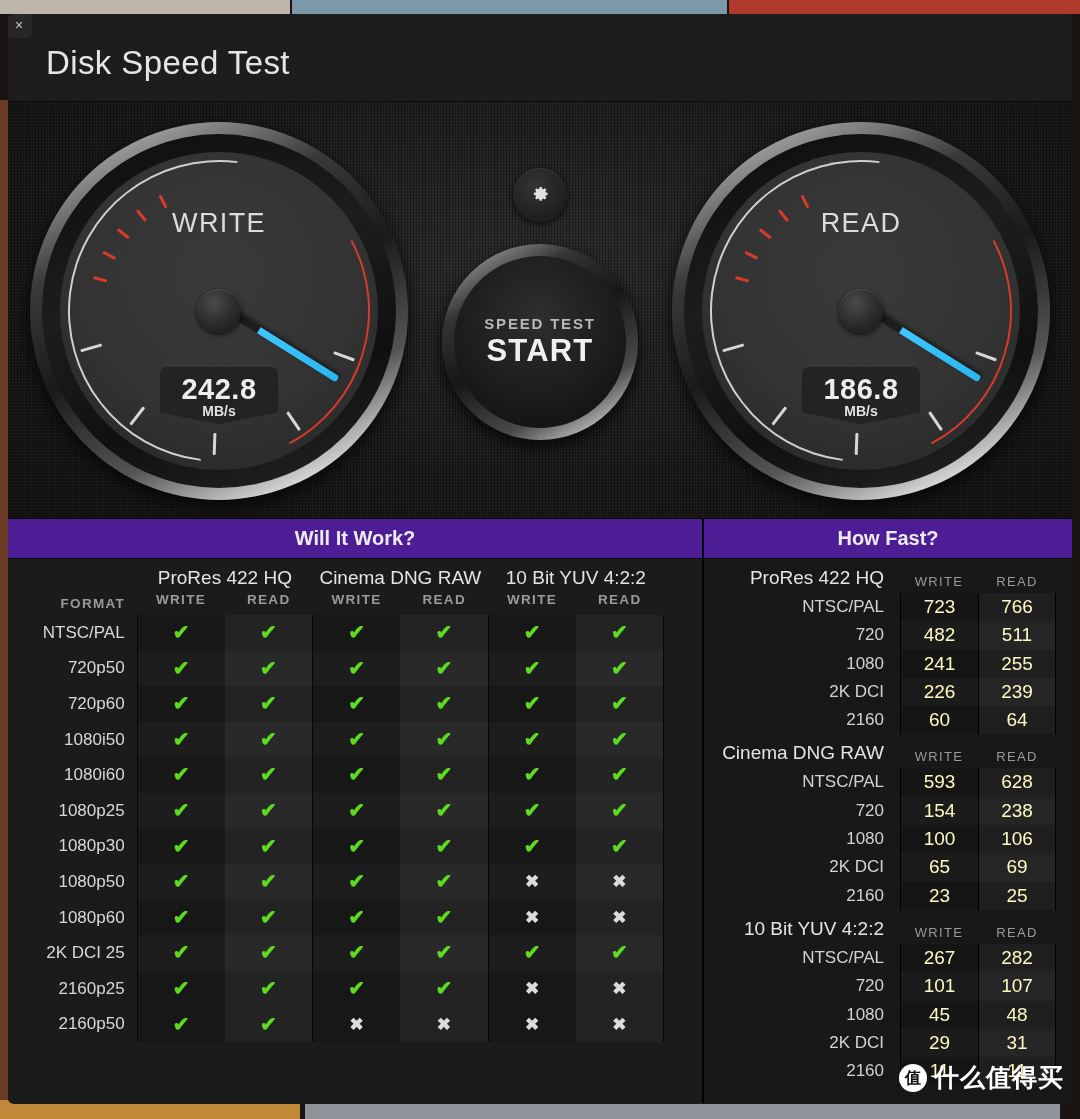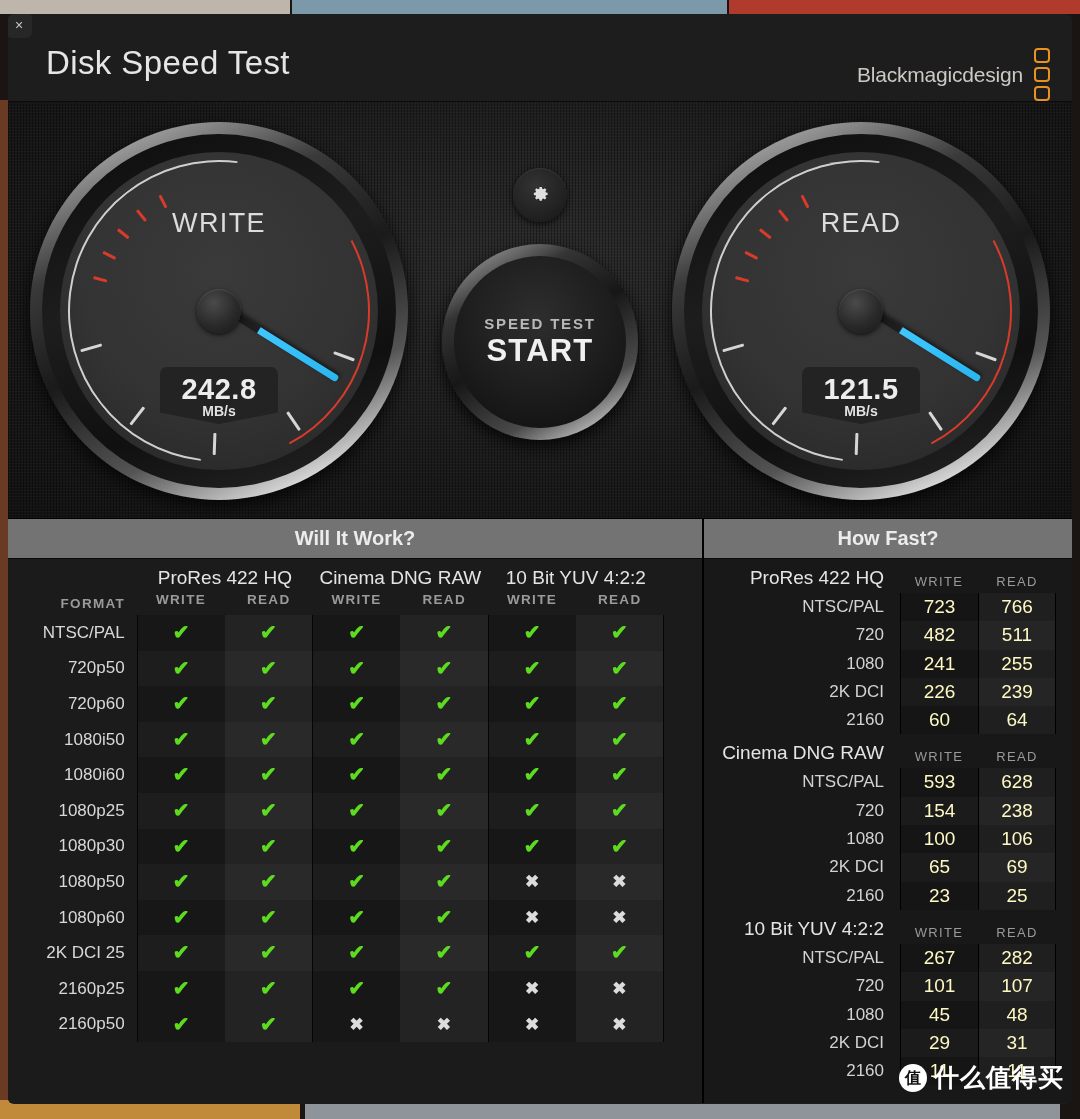--- a/index.html
+++ b/index.html
@@ -140,21 +140,21 @@
   }
   #start-sub { font-size:15px; font-weight:700; color:#b8b8b8; letter-spacing:1.8px; }
   #start-main{ font-size:31px; font-weight:700; color:#f0f0f0; letter-spacing:1.2px; }
 
   
   #panels { display:flex; height:584px; }
   #panel-left  { width:694px; background:#1b1b1b; position:relative; }
   #panel-div   { width:2px; background:#000; }
   #panel-right { flex:1; background:#181818; position:relative; }
   .panel-head {
-    height:40px; background:#737373; display:flex; align-items:center; justify-content:center;
+    height:40px; background:#4c1d95; display:flex; align-items:center; justify-content:center;
     font-size:20px; font-weight:700; color:#ececec; border-bottom:1px solid #0a0a0a;
   }
 
   
   table { border-collapse:collapse; width:100%; }
   #wiw-table { table-layout:fixed; }
   #wiw-table col.c-fmt  { width:128px; }
   #wiw-table col.c-cell { width:87px; }
   #wiw-table col.c-pad  { width:38px; }
   #wiw-table th, #wiw-table td { padding:0; text-align:center; }
@@ -209,28 +209,20 @@
 <div class="bg-strip" id="bg-bot-l"></div>
 <div class="bg-strip" id="bg-bot-m"></div>
 <div class="bg-strip" id="bg-edge-l"></div>
 
 <div id="app">
 
   <div id="close-btn">×</div>
 
   <div id="titlebar">
     <div id="app-title">Disk Speed Test</div>
-    <div id="brand-wrap">
-      <div id="brand-text">Blackmagicdesign</div>
-      <div id="brand-logo">
-        <i></i>
-          <i></i>
-          <i></i>
-      </div>
-    </div>
   </div>
 
   <div id="gauges">
 
     <div class="gauge" id="gauge-write">
       <div class="bezel"></div>
       <div class="bezel-in"></div>
       <div class="face">
         <div class="arc"></div>
         <div class="arc-red"></div>
@@ -271,21 +263,21 @@
             <i class="tick-red" style="transform: rotate(105deg) translate(-1.3px, 116px);"></i>
             <i class="tick-red" style="transform: rotate(117deg) translate(-1.3px, 116px);"></i>
             <i class="tick-red" style="transform: rotate(129deg) translate(-1.3px, 116px);"></i>
             <i class="tick-red" style="transform: rotate(141deg) translate(-1.3px, 116px);"></i>
             <i class="tick-red" style="transform: rotate(153deg) translate(-1.3px, 116px);"></i>
           </div>
         <div class="gauge-label">READ</div>
         <div class="needle" style="transform: rotate(212deg);"></div>
         <div class="hub"></div>
         <div class="readout">
-          <div class="val">121.5</div>
+          <div class="val">186.8</div>
           <div class="unit">MB/s</div>
         </div>
       </div>
     </div>
 
     <div id="gear-btn">
       <svg width="22" height="22" viewBox="0 0 24 24">
         <path fill="#e0e0e0" d="M12 8.2a3.8 3.8 0 100 7.6 3.8 3.8 0 000-7.6zm0 5.9a2.1 2.1 0 110-4.2 2.1 2.1 0 010 4.2z"></path>
         <path fill="#e0e0e0" d="M20.3 13.4l-1.9-.4a6.6 6.6 0 00-.5-1.3l1.1-1.6-1.7-1.7-1.6 1.1a6.6 6.6 0 00-1.3-.5l-.4-1.9h-2.4l-.4 1.9c-.45.12-.88.3-1.3.5L8.3 8.4 6.6 10.1l1.1 1.6c-.2.42-.38.85-.5 1.3l-1.9.4v2.4l1.9.4c.12.45.3.88.5 1.3l-1.1 1.6 1.7 1.7 1.6-1.1c.42.2.85.38 1.3.5l.4 1.9h2.4l.4-1.9c.45-.12.88-.3 1.3-.5l1.6 1.1 1.7-1.7-1.1-1.6c.2-.42.38-.85.5-1.3l1.9-.4z" transform="translate(0,-3.8)"></path>
       </svg>

